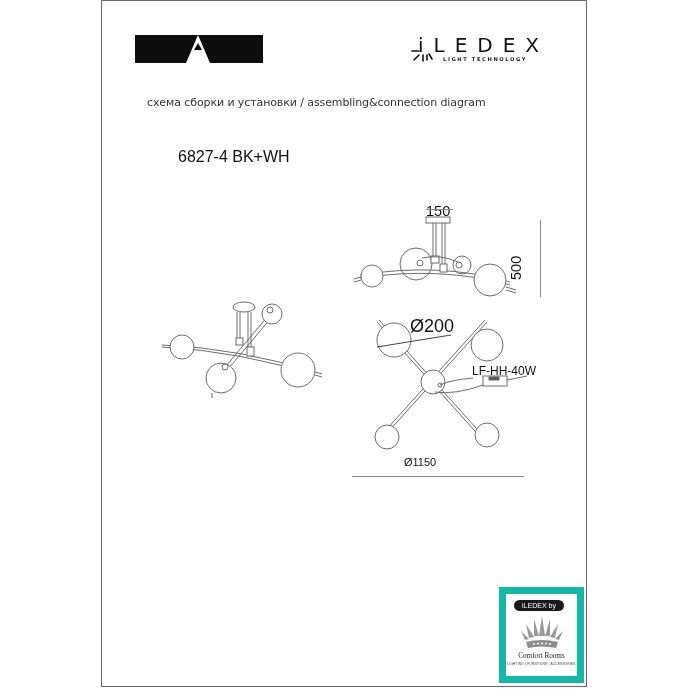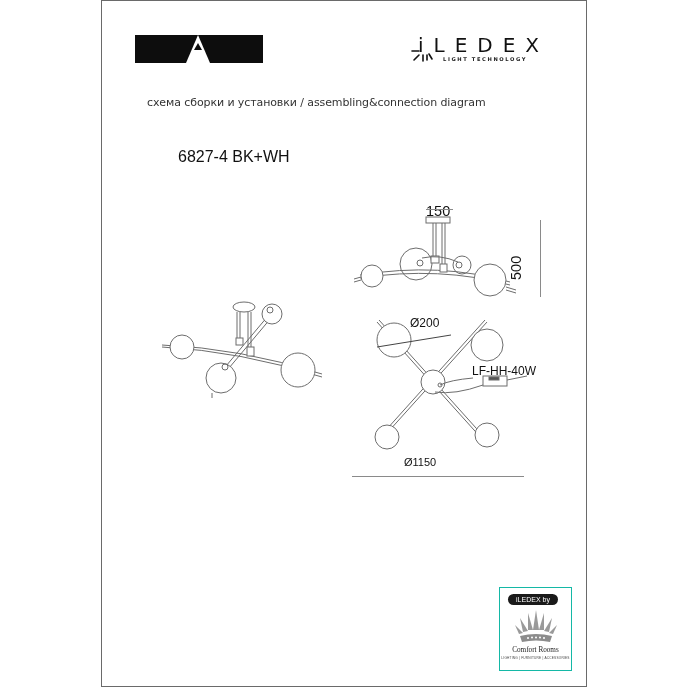--- a/index.html
+++ b/index.html
@@ -13,25 +13,25 @@
     .ilamp-text span { display:inline-block; }
     .iledex-logo { left: 410px; top: 33px; width: 150px; height: 34px; }
     .iledex-word { position:absolute; left: 8px; top: 0; font-family: "DejaVu Sans", sans-serif; font-size: 20px; letter-spacing: 10px; color: #111; font-weight: 400; }
     .iledex-sub { position:absolute; left: 33px; top: 23px; font-family: "DejaVu Sans", sans-serif; font-size: 5.2px; letter-spacing: 1.6px; font-weight: 700; color:#222; }
     .iledex-rays { position:absolute; left: 0; top: 16px; }
     .subtitle { left: 147px; top: 96px; font-family: "DejaVu Sans", sans-serif; font-size: 11px; color: #333; white-space: nowrap; letter-spacing: -0.1px;}
     .model { left: 178px; top: 148px; font-size: 16px; color: #111; white-space: nowrap; }
     .dim { font-size: 14.5px; color: #111; white-space: nowrap; }
     .dim-150 { left: 426px; top: 191px; margin-top: 12px; }
     .dim-500 { left: 508px; top: 250px; transform: rotate(-90deg); transform-origin: left top; }
-    .dim-200 { left: 410px; top: 316px; font-size: 12px; }
+    .dim-200 { left: 410px; top: 316px; font-size: 18px; }
     .dim-1150 { left: 404px; top: 456px; font-size: 11px; }
     .driver { left: 472px; top: 364px; font-size: 12px; color:#111; white-space: nowrap; }
     .line { background: #8a8a8a; }
-    .brand-box { left: 499px; top: 587px; width: 71px; height: 82px; border: 1px solid #14b8a6; background:#fff; }
+    .brand-box { left: 499px; top: 587px; width: 71px; height: 82px; border: 7px solid #14b8a6; background:#fff; }
     .brand-pill { position:absolute; left: 8px; top: 6px; width: 50px; height: 11px; background:#1a1a1a; border-radius: 6px; color:#fff; font-size: 7px; line-height: 11px; text-align:center; white-space:nowrap; }
     .brand-name { position:absolute; left: 0; width: 71px; top: 58px; font-family: "Liberation Serif", serif; font-size: 7.2px; color:#222; text-align:center; white-space:nowrap; }
     .brand-tag { position:absolute; left: 0; width: 71px; top: 68px; font-size: 3.2px; color:#444; text-align:center; white-space:nowrap; letter-spacing: 0.2px;}
     svg { position: absolute; overflow: visible; }
   </style>
 </head>
 <body>
 
 <div class="page"></div>
 

